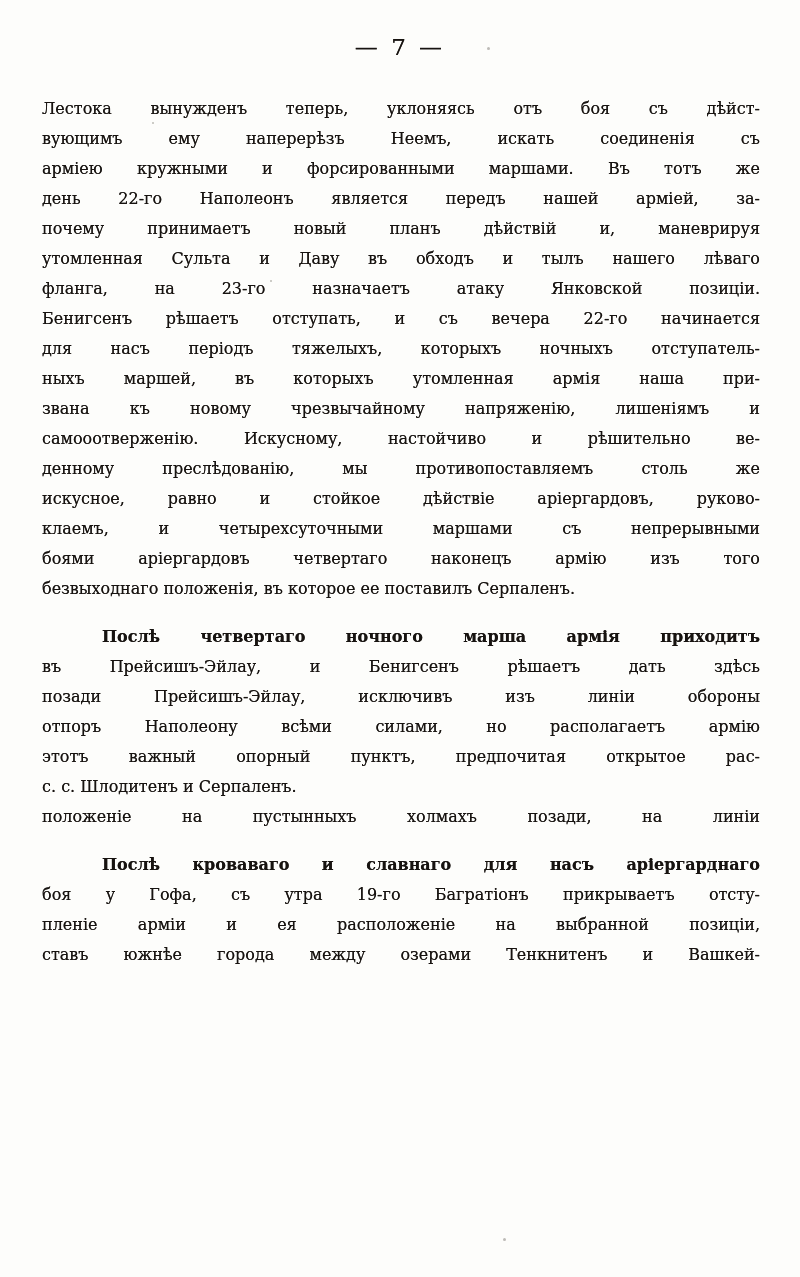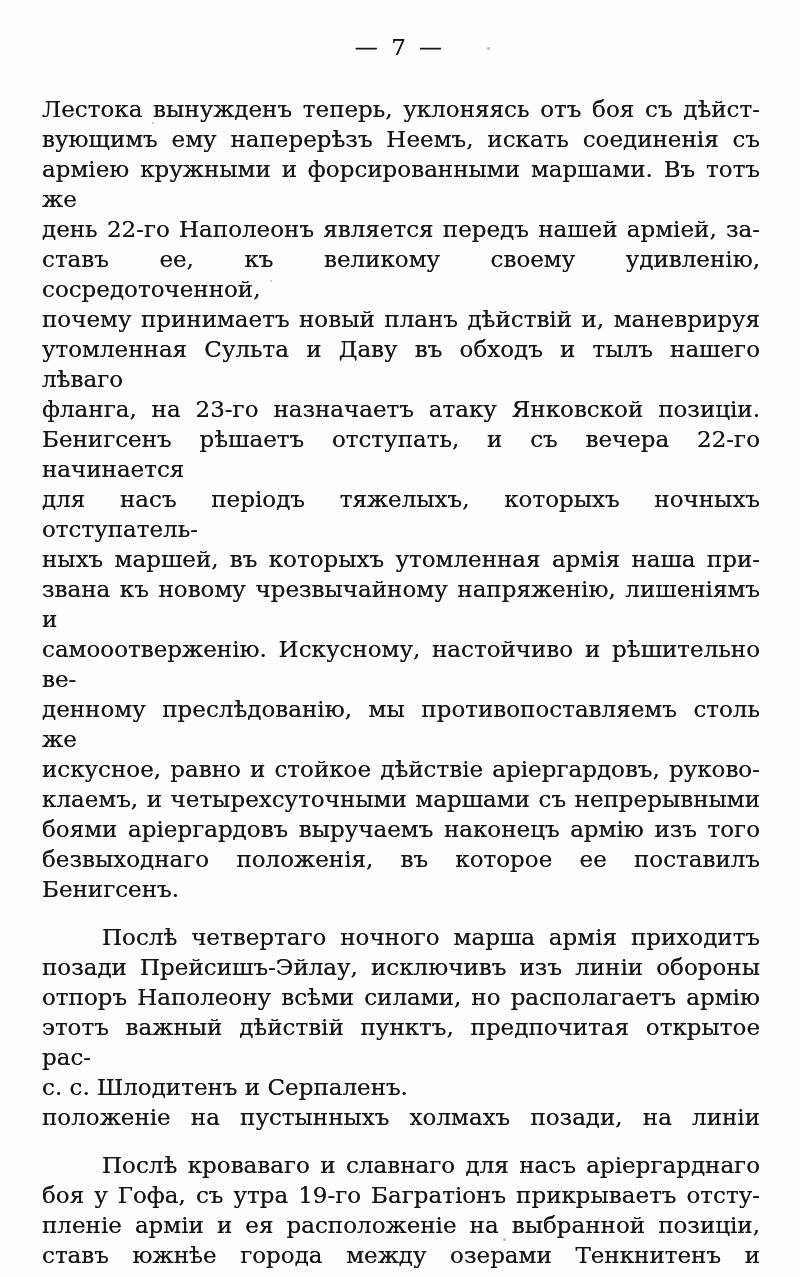--- a/index.html
+++ b/index.html
@@ -29,31 +29,32 @@
     letter-spacing: 3px;
     text-shadow: 0 0 0.5px rgba(23,19,16,.75);
   }
   .text-block {
     position: absolute;
     left: 42px;
     top: 94px;
     width: 718px;
   }
   .line {
-    font-size: 23px;
+    font-size: 16px;
     line-height: 30px;
     text-align: justify;
     text-align-last: justify;
     text-shadow: 0 0 0.5px rgba(23,19,16,.75);
   }
   .line.last {
     text-align-last: left;
   }
   .line.indent {
     text-indent: 60px;
+    font-weight: bold;
   }
   .paragraph + .paragraph {
     margin-top: 18px;
   }
   .speck {
     position: absolute;
     background: #6f6a64;
     border-radius: 50%;
     opacity: 0.45;
   }
@@ -71,41 +72,41 @@
   <span class="speck" style="left:270px;top:280px;width:2px;height:2px;"></span>
   <span class="speck" style="left:503px;top:1238px;width:3px;height:3px;"></span>
 
   <div class="text-block">
 
     <div class="paragraph">
       <div class="line">Лестока вынужденъ теперь, уклоняясь отъ боя съ дѣйст-</div>
       <div class="line">вующимъ ему наперерѣзъ Неемъ, искать соединенія съ</div>
       <div class="line">арміею кружными и форсированными маршами. Въ тотъ же</div>
       <div class="line">день 22-го Наполеонъ является передъ нашей арміей, за-</div>
-      <div class="line">ставъ ее, къ великому своему удивленію, сосредоточенной,</div>
       <div class="line">почему принимаетъ новый планъ дѣйствій и, маневрируя</div>
       <div class="line">утомленная Сульта и Даву въ обходъ и тылъ нашего лѣваго</div>
       <div class="line">фланга, на 23-го назначаетъ атаку Янковской позиціи.</div>
       <div class="line">Бенигсенъ рѣшаетъ отступать, и съ вечера 22-го начинается</div>
       <div class="line">для насъ періодъ тяжелыхъ, которыхъ ночныхъ отступатель-</div>
       <div class="line">ныхъ маршей, въ которыхъ утомленная армія наша при-</div>
       <div class="line">звана къ новому чрезвычайному напряженію, лишеніямъ и</div>
       <div class="line">самооотверженію. Искусному, настойчиво и рѣшительно ве-</div>
       <div class="line">денному преслѣдованію, мы противопоставляемъ столь же</div>
       <div class="line">искусное, равно и стойкое дѣйствіе аріергардовъ, руково-</div>
       <div class="line">клаемъ, и четырехсуточными маршами съ непрерывными</div>
-      <div class="line">боями аріергардовъ выручаемъ наконецъ армію изъ того</div>
-      <div class="line last">безвыходнаго положенія, въ которое ее поставилъ Бенигсенъ.</div>
+      <div class="line">боями аріергардовъ четвертаго наконецъ армію изъ того</div>
+      <div class="line last">безвыходнаго положенія, въ которое ее поставилъ Серпаленъ.</div>
     </div>
 
     <div class="paragraph">
       <div class="line indent">Послѣ четвертаго ночного марша армія приходитъ</div>
+      <div class="line">въ Прейсишъ-Эйлау, и Бенигсенъ рѣшаетъ дать здѣсь</div>
       <div class="line">позади Прейсишъ-Эйлау, исключивъ изъ линіи обороны</div>
       <div class="line">отпоръ Наполеону всѣми силами, но располагаетъ армію</div>
-      <div class="line">этотъ важный дѣйствій пунктъ, предпочитая открытое рас-</div>
+      <div class="line">этотъ важный опорный пунктъ, предпочитая открытое рас-</div>
       <div class="line last">с. с. Шлодитенъ и Серпаленъ.</div>
       <div class="line">положеніе на пустынныхъ холмахъ позади, на линіи</div>
     </div>
 
     <div class="paragraph">
       <div class="line indent">Послѣ кроваваго и славнаго для насъ аріергарднаго</div>
       <div class="line">боя у Гофа, съ утра 19-го Багратіонъ прикрываетъ отсту-</div>
       <div class="line">пленіе арміи и ея расположеніе на выбранной позиціи,</div>
       <div class="line">ставъ южнѣе города между озерами Тенкнитенъ и Вашкей-</div>
 

